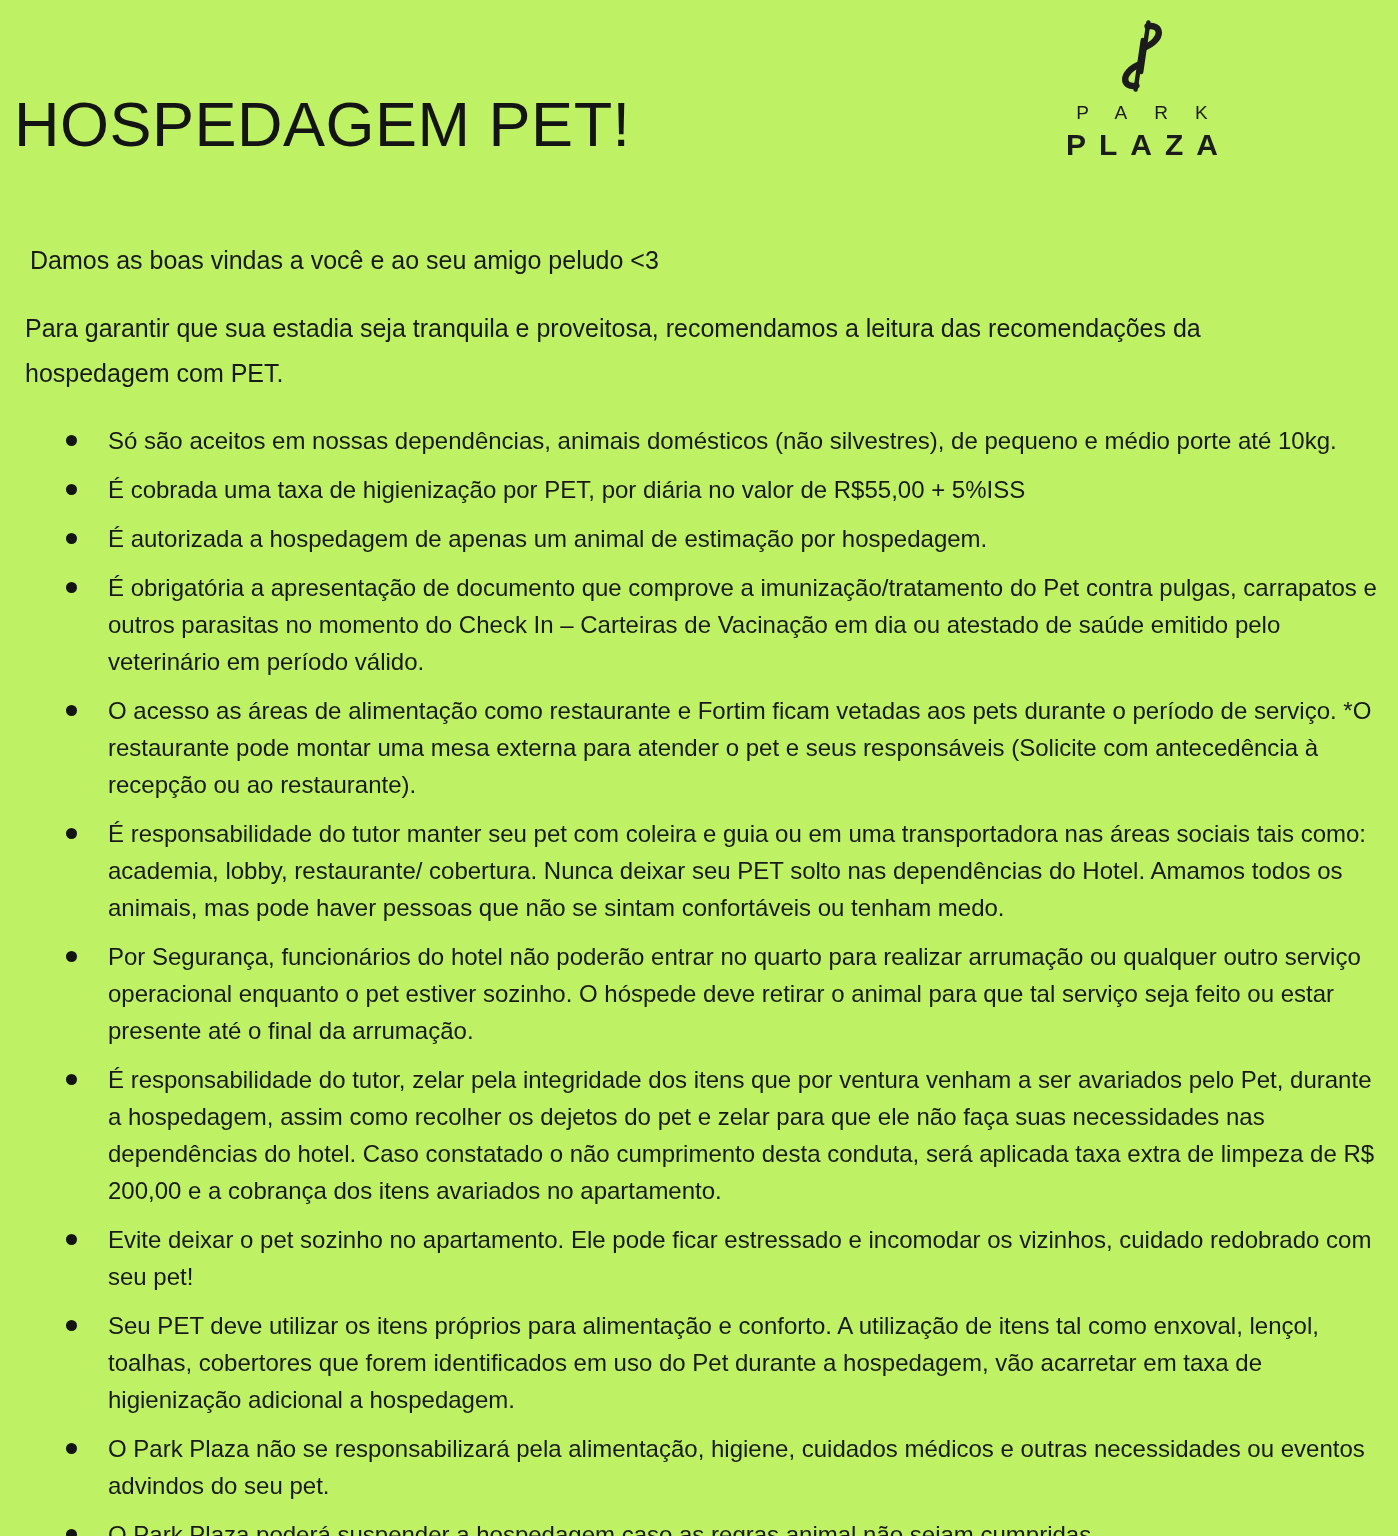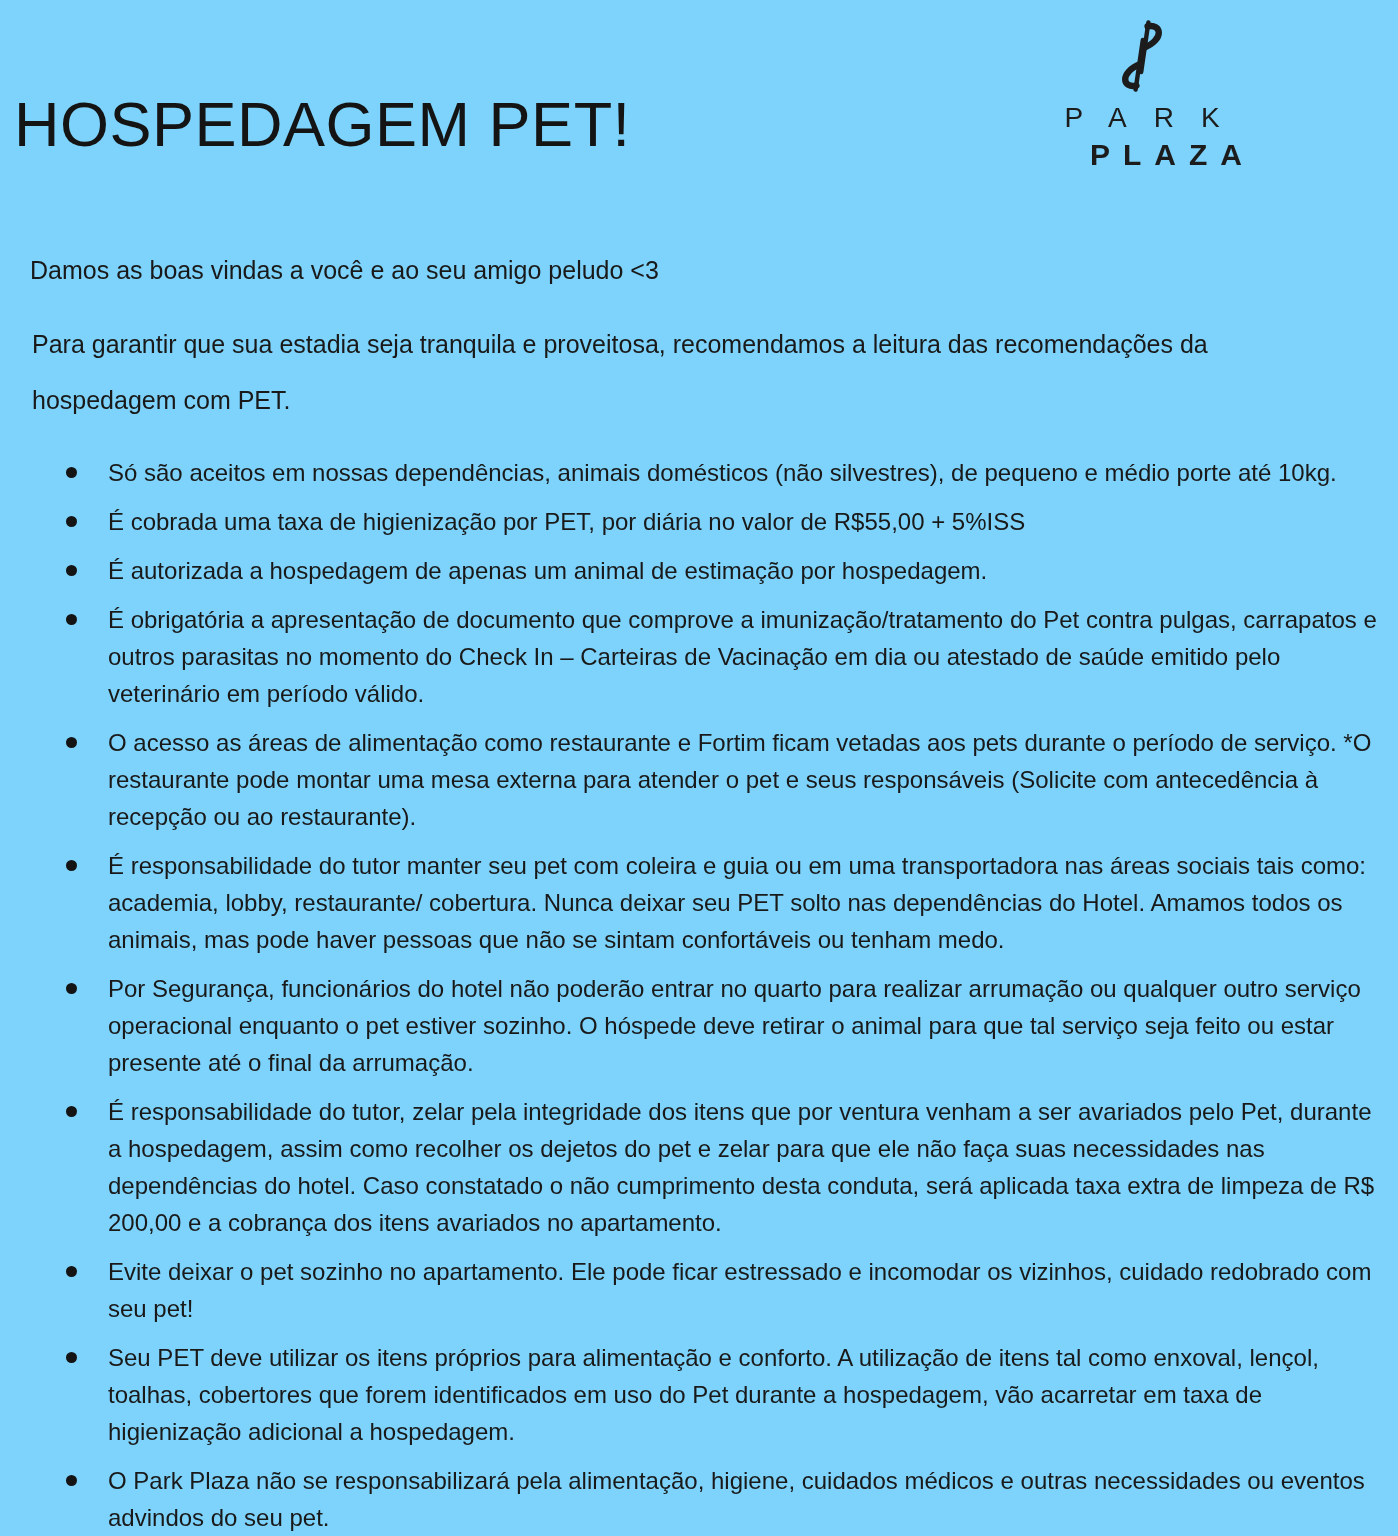--- a/index.html
+++ b/index.html
@@ -7,21 +7,21 @@
     padding: 0;
     background: #ffffff;
     font-family: "Liberation Sans", sans-serif;
     color: #191919;
   }
   .page {
     position: relative;
     width: 1398px;
     height: 1536px;
     box-sizing: border-box;
-    background: #7dd3fc;
+    background: #bef264;
     padding: 10px 14px 20px 14px;
     overflow: hidden;
   }
   header {
     display: flex;
     justify-content: space-between;
     align-items: flex-start;
   }
   h1.doc-title {
     font-size: 63px;
@@ -37,44 +37,43 @@
     text-align: center;
     color: #1c1c1c;
     flex: 0 0 auto;
   }
   .logo svg {
     display: block;
     margin: 0 auto;
   }
   .logo-park {
     margin-top: 8px;
-    font-size: 28px;
+    font-size: 19px;
     font-weight: 400;
     letter-spacing: 27px;
     margin-right: -27px;
     white-space: nowrap;
   }
   .logo-plaza {
     margin-top: 4px;
     font-size: 30px;
     font-weight: 700;
     letter-spacing: 13px;
     margin-right: -13px;
     white-space: nowrap;
-    text-align: right;
   }
   p.greeting {
     margin: 82px 0 0 16px;
     font-size: 25px;
     line-height: 32px;
   }
   p.intro {
-    margin: 30px 0 0 18px;
+    margin: 30px 0 0 11px;
     font-size: 25px;
-    line-height: 56px;
+    line-height: 45px;
     max-width: 1275px;
   }
   ul.rules {
     list-style: none;
     margin: 26px 0 0 0;
     padding: 0 0 0 94px;
   }
   ul.rules li {
     position: relative;
     max-width: 1280px;

